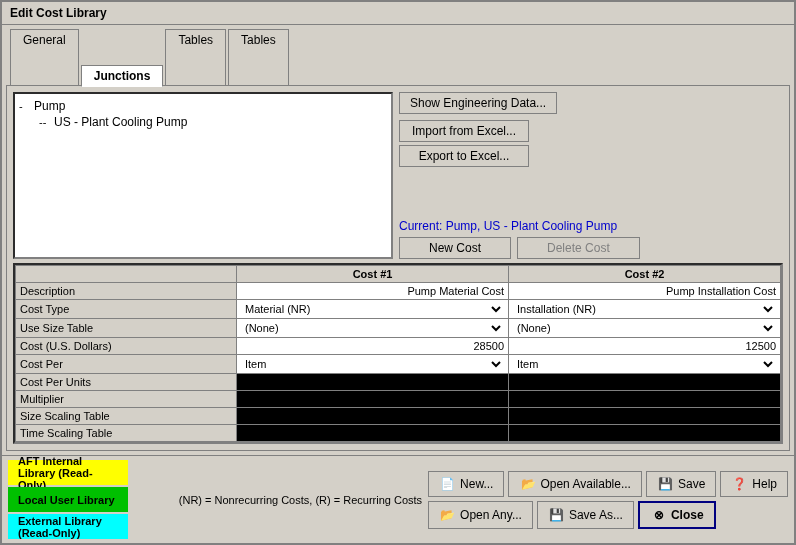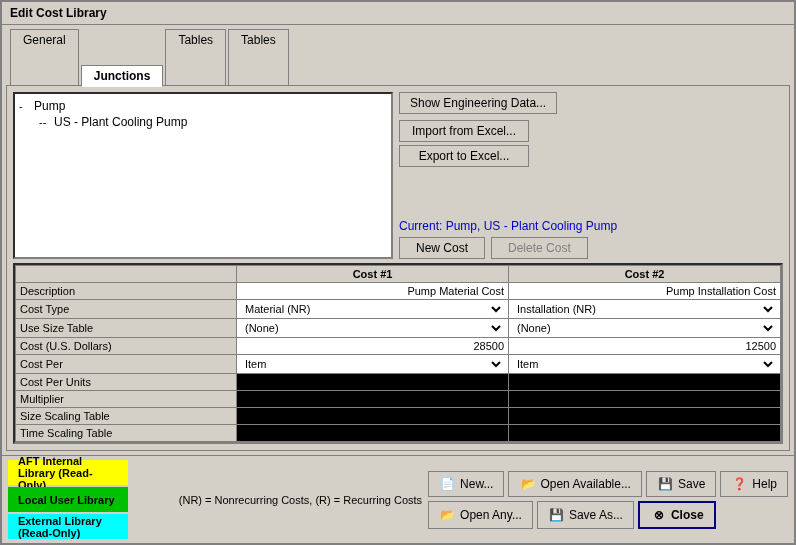--- a/index.html
+++ b/index.html
@@ -132,21 +132,21 @@
       color: #0000cc;
       font-size: 12px;
       margin-top: 4px;
     }
     .action-buttons {
       display: flex;
       gap: 6px;
       margin-top: 4px;
     }
     .action-btn {
-      padding: 3px 16px;
+      padding: 3px 29px;
       font-size: 12px;
       background: #d4d0c8;
       border: 1px solid #808080;
       cursor: pointer;
     }
     .action-btn:disabled {
       color: #808080;
     }
     .cost-table-area {
       margin-top: 4px;

